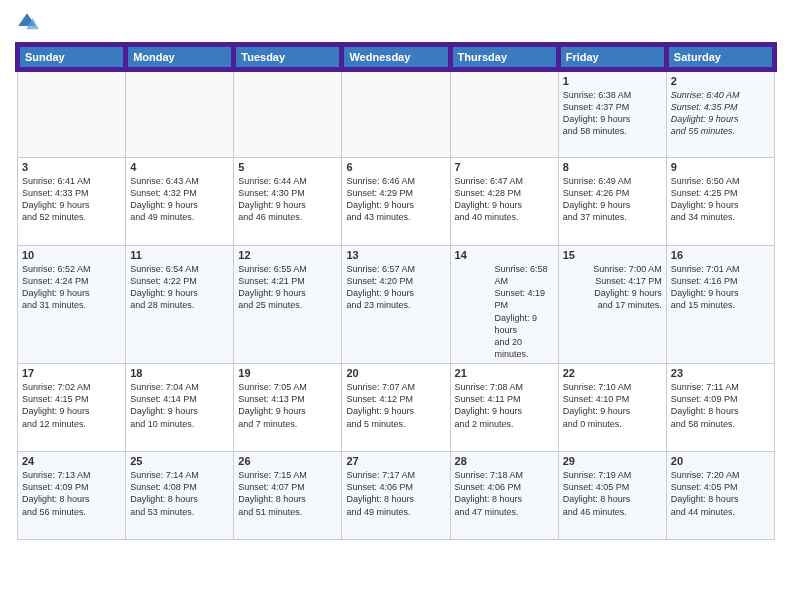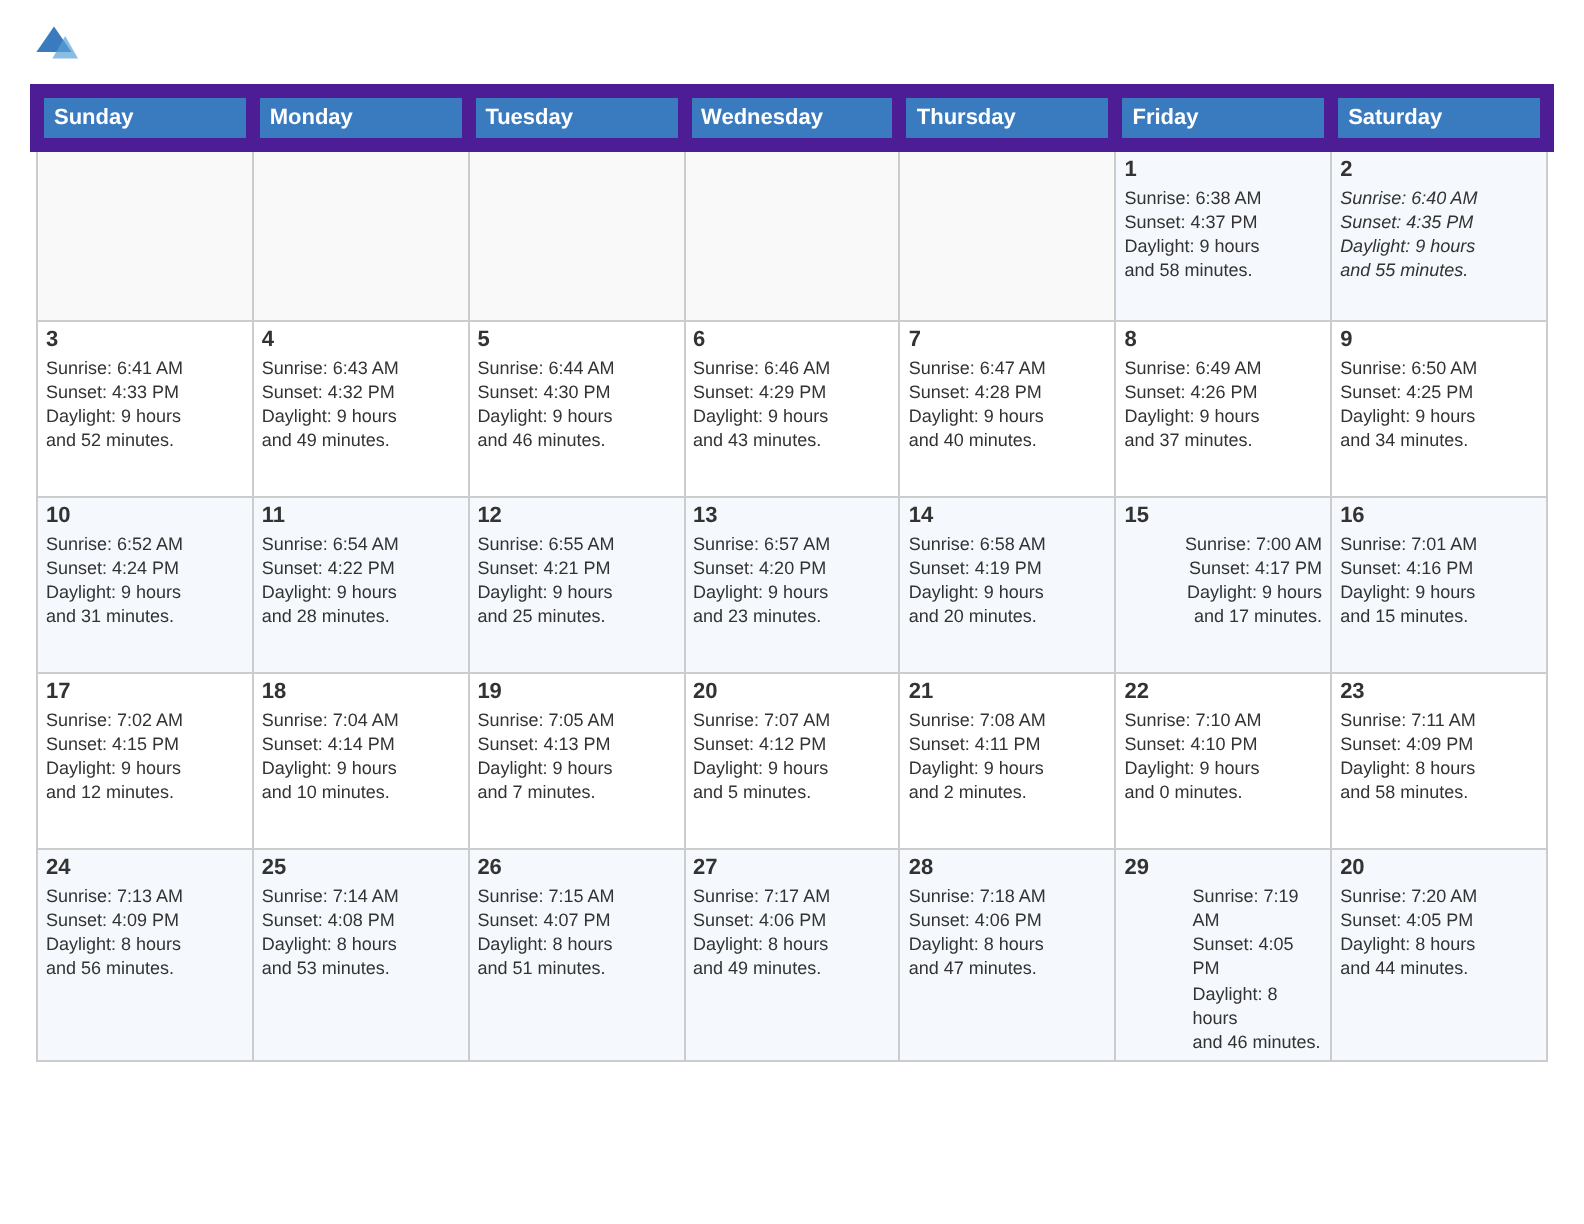--- a/index.html
+++ b/index.html
@@ -63,21 +63,21 @@
       border-collapse: collapse;
       table-layout: fixed;
     }
     .calendar thead tr th {
       background-color: #3a7abf;
       color: #fff;
       font-size: 11px;
       font-weight: bold;
       padding: 4px 5px;
       text-align: left;
-      border: 7px solid #4c1d95;
+      border: 5px solid #4c1d95;
     }
     .calendar tbody tr td {
       border: 1px solid #ccc;
       vertical-align: top;
       padding: 3px 4px;
       font-size: 9.5px;
       color: #333;
       height: 88px;
       background: #fff;
     }
@@ -233,21 +233,21 @@
           </td>
           <td>
             <span class="day-number">13</span>
             <div class="day-info" style="white-space: pre-line;">Sunrise: 6:57 AM
 Sunset: 4:20 PM
 Daylight: 9 hours
 and 23 minutes.</div>
           </td>
           <td>
             <span class="day-number">14</span>
-            <div class="day-info" style="white-space: pre-line;">Sunrise: 6:58 AM
+            <div class="day-info" style="white-space: pre-line; margin-left: 40px;">Sunrise: 6:58 AM
 Sunset: 4:19 PM
 Daylight: 9 hours
 and 20 minutes.</div>
           </td>
           <td>
             <span class="day-number">15</span>
             <div class="day-info" style="white-space: pre-line; text-align: right;">Sunrise: 7:00 AM
 Sunset: 4:17 PM
 Daylight: 9 hours
 and 17 minutes.</div>
@@ -342,21 +342,21 @@
           </td>
           <td>
             <span class="day-number">28</span>
             <div class="day-info" style="white-space: pre-line;">Sunrise: 7:18 AM
 Sunset: 4:06 PM
 Daylight: 8 hours
 and 47 minutes.</div>
           </td>
           <td>
             <span class="day-number">29</span>
-            <div class="day-info" style="white-space: pre-line; margin-left: 34px;">Sunrise: 7:19 AM
+            <div class="day-info" style="white-space: pre-line;">Sunrise: 7:19 AM
 Sunset: 4:05 PM
 Daylight: 8 hours
 and 46 minutes.</div>
           </td>
           <td>
             <span class="day-number">20</span>
             <div class="day-info" style="white-space: pre-line;">Sunrise: 7:20 AM
 Sunset: 4:05 PM
 Daylight: 8 hours
 and 44 minutes.</div>

